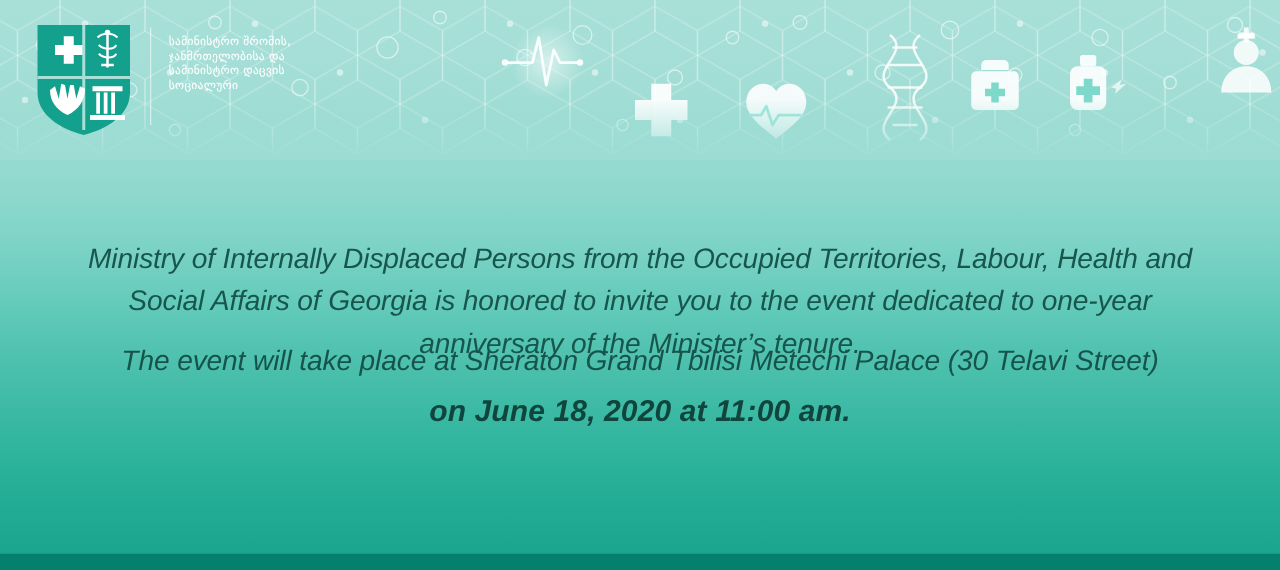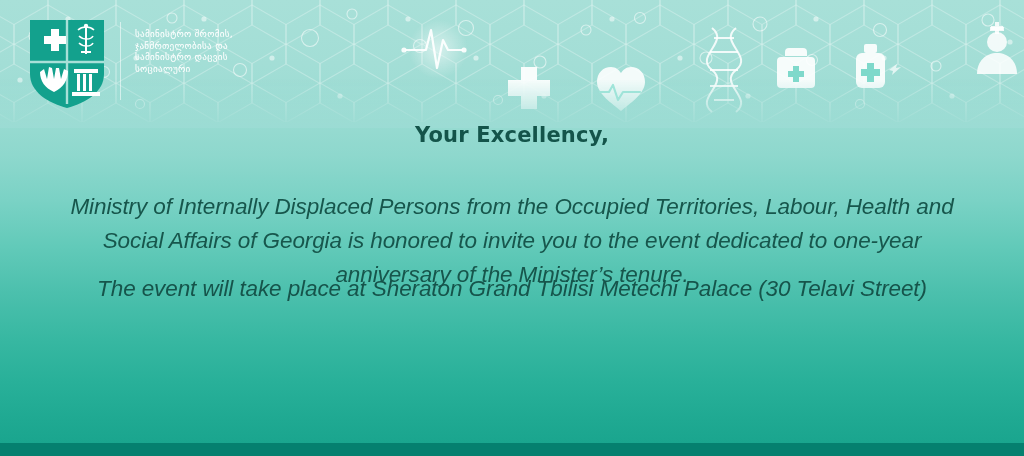--- a/index.html
+++ b/index.html
@@ -339,23 +339,23 @@
 
     <div class="logo-text">
       <div>სამინისტრო შრომის,</div>
       <div>ჯანმრთელობისა და</div>
       <div>სამინისტრო დაცვის</div>
       <div>სოციალური</div>
     </div>
   </div>
 
   <div class="content">
-    <div class="salutation">Your Excellency,</div>
 
     <div class="para para-intro">Ministry of Internally Displaced Persons from the Occupied Territories, Labour, Health and Social Affairs of Georgia is honored to invite you to the event dedicated to one-year anniversary of the Minister’s tenure.</div>
 
     <div class="para para-venue">The event will take place at Sheraton Grand Tbilisi Metechi Palace (30 Telavi Street)</div>
 
+    <div class="datetime">on June 18, 2020 at 11:00 am.</div>
 
   </div>
 
   <div class="bottom-strip"></div>
 </div>
 
 </body></html>

